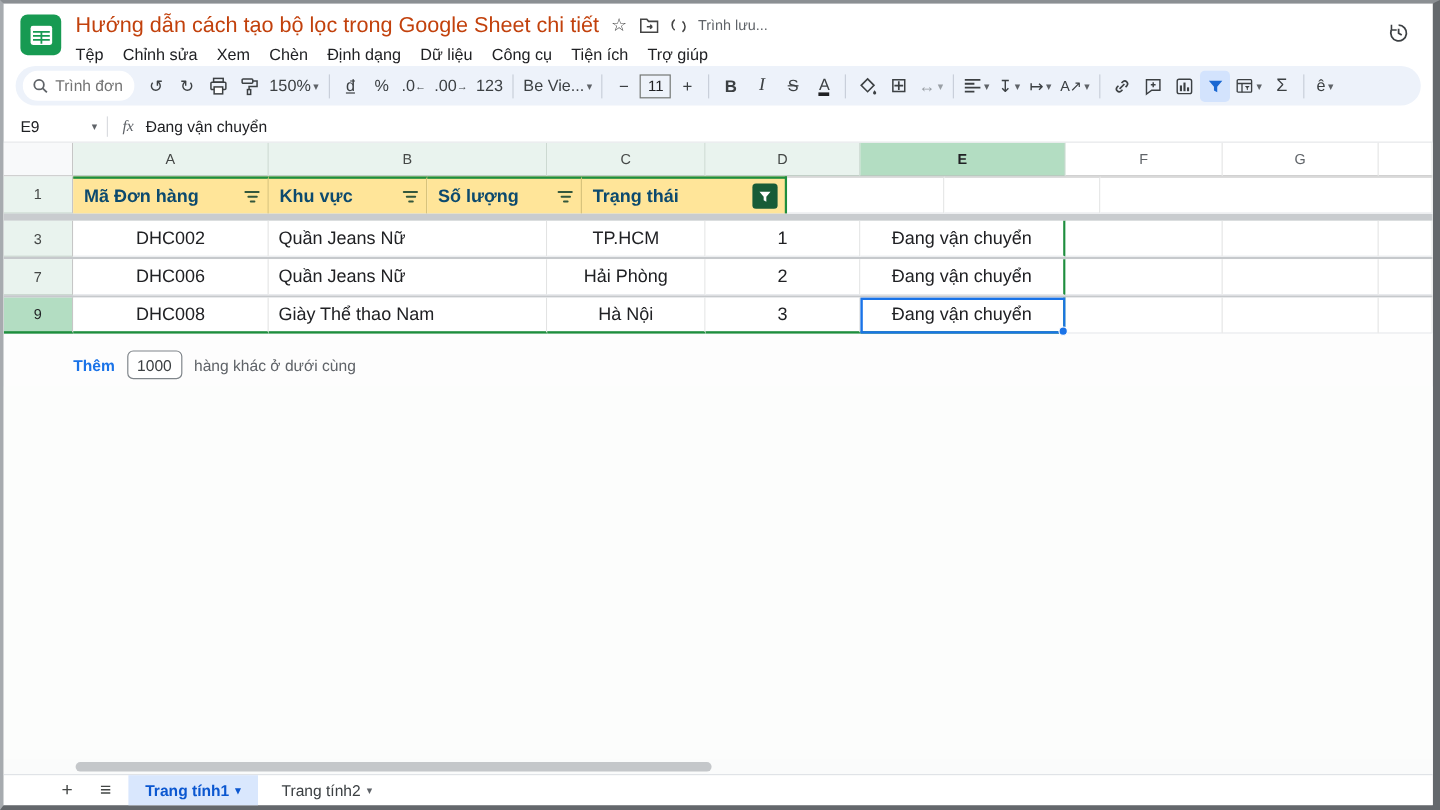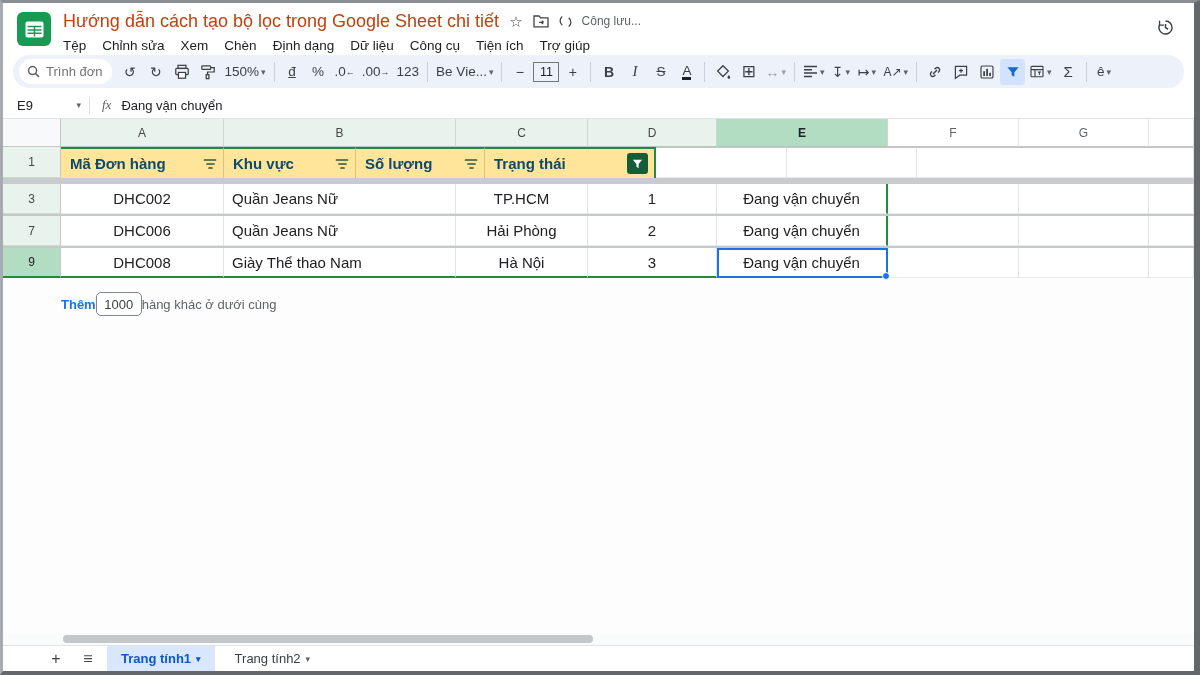--- a/index.html
+++ b/index.html
@@ -64,21 +64,21 @@
   .cell.ctr{justify-content:center;}
   .cell.greenR{border-right:2px solid #1e8e3e;}
   .cell.plainhdr{border-top:1px solid #c6c6c6;}
   .band{height:6px;background:#c9cccf;flex-shrink:0;}
   .sep{height:2px;background:#c6c9cc;flex-shrink:0;}
   .datarow{height:30px;}
   .greenBot{border-bottom:2px solid #1e8e3e !important;}
   .selcell{outline:2px solid #1a73e8;outline-offset:-2px;}
   .fillhandle{position:absolute;right:-4px;bottom:-4px;width:8px;height:8px;border-radius:50%;background:#1a73e8;border:1px solid #fff;z-index:6;}
   
-  .addrow{display:flex;align-items:center;margin:12px 0 4px 58px;height:28px;}
+  .addrow{display:flex;align-items:center;gap:10px;margin:12px 0 4px 58px;height:28px;}
   .addbtn{color:#1a73e8;font-size:13px;font-weight:bold;}
   .addinput{width:46px;height:24px;border:1px solid #80868b;border-radius:5px;text-align:center;font-size:13px;color:#3c4043;font-family:"Liberation Sans",sans-serif;background:#fff;}
   .addsuffix{font-size:13px;color:#5f6368;}
   .emptyfill{flex:1;background:#fcfdfc;}
   
   .hscrollrow{height:12px;display:flex;align-items:center;padding-left:60px;background:#fafbfb;flex-shrink:0;}
   .hthumb{width:530px;height:8px;border-radius:4px;background:#c4c7ca;}
   .footer{height:26px;border-top:1px solid #e0e3e7;background:#fff;display:flex;align-items:center;flex-shrink:0;padding-left:40px;gap:6px;}
   .fico{width:26px;height:22px;display:inline-flex;align-items:center;justify-content:center;font-size:16px;color:#444746;}
   .sheettab{display:flex;align-items:center;gap:5px;height:26px;padding:0 14px;font-size:13px;color:#3c4043;}
@@ -108,21 +108,21 @@
               <path d="M1 2h5l1.5 1.8H15v9H1z"></path>
               <path d="M6 8.3h4.5M10.5 8.3 8.8 6.6M10.5 8.3 8.8 10"></path>
             </svg>
         </span>
         <span class="tb-ic">
           <svg width="13" height="13" viewBox="0 0 14 14" fill="none" stroke="#444" stroke-width="1.4">
               <path d="M3.5 1.5C2 2.7 1.2 4.3 1.2 6.2c0 1.9.8 3.5 2.3 4.7"></path>
               <path d="M10.5 12.5C12 11.3 12.8 9.7 12.8 7.8c0-1.9-.8-3.5-2.3-4.7"></path>
             </svg>
         </span>
-        <span class="saving">Công lưu...</span>
+        <span class="saving">Trình lưu...</span>
       </div>
       <div class="menurow">
         <span class="menu-item">Tệp</span>
         <span class="menu-item">Chỉnh sửa</span>
         <span class="menu-item">Xem</span>
         <span class="menu-item">Chèn</span>
         <span class="menu-item">Định dạng</span>
         <span class="menu-item">Dữ liệu</span>
         <span class="menu-item">Công cụ</span>
         <span class="menu-item">Tiện ích</span>

